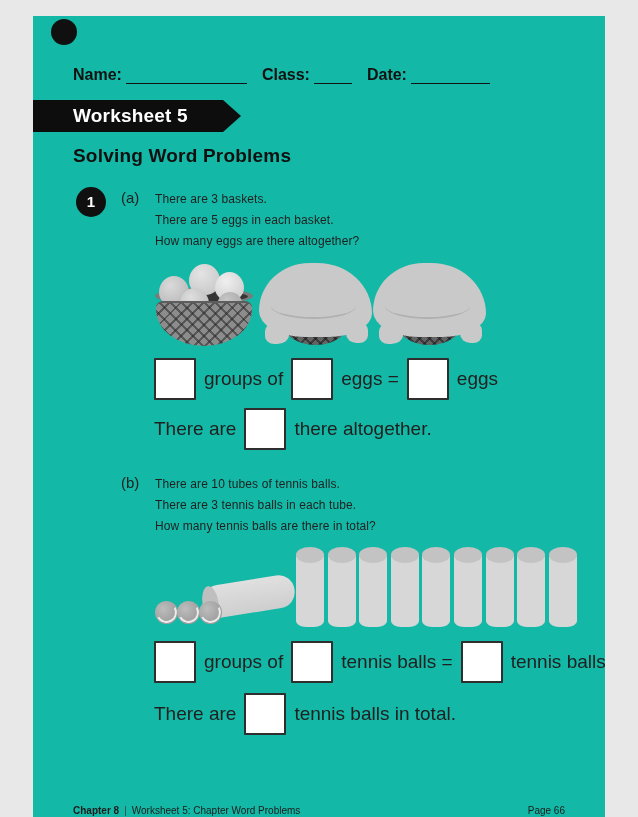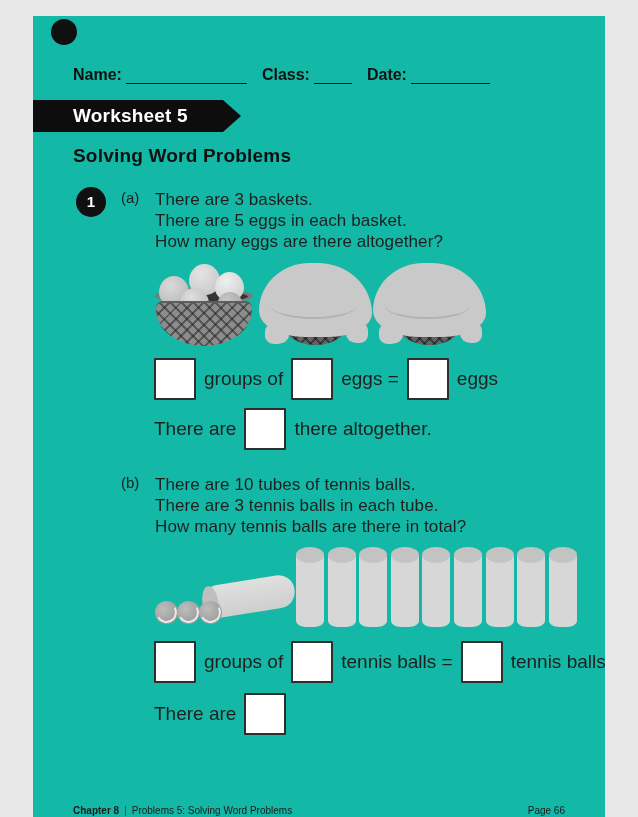--- a/index.html
+++ b/index.html
@@ -34,21 +34,21 @@
 
   .section-title { position:absolute; left:40px; top:129px; font-size:19px;
     font-weight:bold; color:#101010; letter-spacing:.2px; }
 
   
   .badge { position:absolute; left:43px; top:171px; width:30px; height:30px;
     border-radius:50%; background:#101010; color:#fff; font-weight:bold;
     font-size:15px; text-align:center; line-height:30px; }
 
   .part-label { position:absolute; font-size:15px; color:#1f1f1f; }
-  .part-lines { position:absolute; font-size:17px; line-height:21px; color:#1f1f1f;
+  .part-lines { position:absolute; font-size:12px; line-height:21px; color:#1f1f1f;
     letter-spacing:.1px; white-space:nowrap; }
 
   
   .baskets { position:absolute; left:122px; top:246px; width:332px; height:86px; }
   .egg-basket { position:absolute; left:0; top:0; width:98px; height:85px; }
   .eb-rim { position:absolute; left:0; top:26px; width:98px; height:16px;
     border-radius:50%; background:#7a7a7a; }
   .eb-interior { position:absolute; left:5px; top:29px; width:88px; height:11px;
     border-radius:50%; background:#353535; }
   .egg { position:absolute; border-radius:50% 50% 48% 48% / 55% 55% 45% 45%; }
@@ -239,22 +239,23 @@
     <span>groups of</span>
     <span class="abox"></span>
     <span>tennis balls =</span>
     <span class="abox"></span>
     <span>tennis balls</span>
   </div>
 
   <div class="ans-row" style="top:677px;">
     <span>There are</span>
     <span class="abox"></span>
+    <span>tennis balls in total.</span>
   </div>
 
   <div class="footer">
     <span>
-      <span class="chapter">Chapter 8</span><span class="sep">|</span><span>Problems 5: Solving Word Problems</span>
+      <span class="chapter">Chapter 8</span><span class="sep">|</span><span>Worksheet 5: Chapter Word Problems</span>
     </span>
     <span>Page 66</span>
   </div>
 
 </div>
 
 </body></html>

